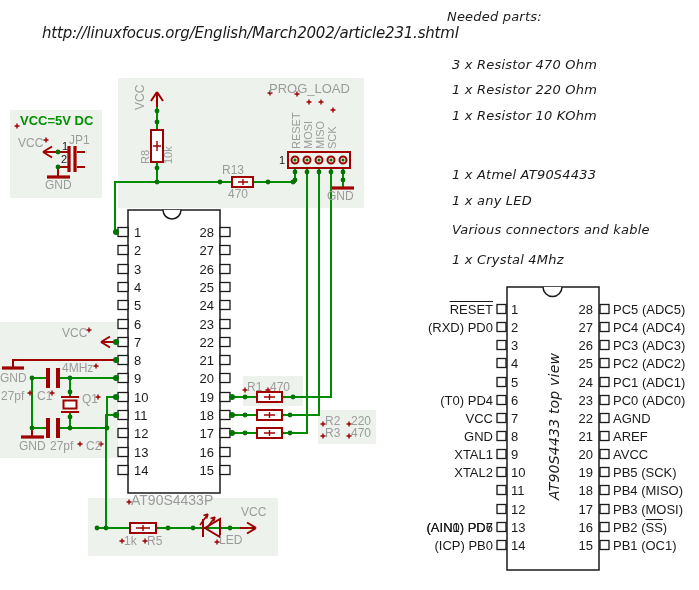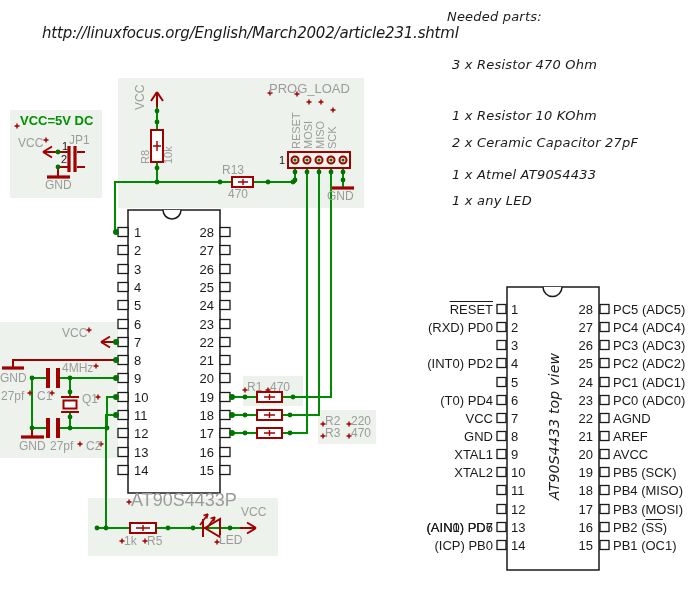--- a/index.html
+++ b/index.html
@@ -264,24 +264,26 @@
         <circle cx="232" cy="415" r="3" class="dot"></circle>
         <circle cx="232" cy="433" r="3" class="dot"></circle>
       </g>
     <path id="pCross" class="cross" d="M14.5,126h5M17,123.5v5M43.5,140h5M46,137.5v5M267.5,93h5M270,90.5v5M294.5,94h5M297,91.5v5M306.5,102h5M309,99.5v5M318.5,102h5M321,99.5v5M330.5,110h5M333,107.5v5M86.5,330h5M89,327.5v5M93.5,366h5M96,363.5v5M27.5,393h5M30,390.5v5M49.5,393h5M52,390.5v5M95.5,397h5M98,394.5v5M77.5,444h5M80,441.5v5M98.5,444h5M101,441.5v5M242.5,390h5M245,387.5v5M265.5,390h5M268,387.5v5M320.5,424h5M323,421.5v5M346.5,424h5M349,421.5v5M320.5,436h5M323,433.5v5M346.5,436h5M349,433.5v5M126.5,502h5M129,499.5v5M119.5,541h5M122,538.5v5M142.5,541h5M145,538.5v5M214.5,542h5M217,539.5v5"></path>
   </svg>
 
   <div class="hand" style="left:42px;top:26px;font-size:15px;letter-spacing:-0.2px">http://linuxfocus.org/English/March2002/article231.shtml</div>
 
   <div class="hand" style="left:447px;top:9px">Needed parts:</div>
   <div class="hand" style="left:452px;top:57px">3 x Resistor 470 Ohm</div>
+  <div class="hand" style="left:452px;top:82px">1 x Resistor 220 Ohm</div>
   <div class="hand" style="left:452px;top:108px">1 x Resistor 10 KOhm</div>
-  <div class="hand" style="left:452px;top:135px">2 x Ceramic Capacitor 27pF</div>
   <div class="hand" style="left:452px;top:167px">1 x Atmel AT90S4433</div>
   <div class="hand" style="left:452px;top:193px">1 x any LED</div>
+  <div class="hand" style="left:452px;top:222px">Various connectors and kable</div>
+  <div class="hand" style="left:452px;top:252px">1 x Crystal 4Mhz</div>
 
   <div class="lbl grn" style="left:20px;top:114px;font-size:13px">VCC=5V DC</div>
   <div class="lbl" style="left:18px;top:137px">VCC</div>
   <div class="lbl" style="left:69px;top:134px">JP1</div>
   <div class="lbl blk sm" style="left:62px;top:140px">1</div>
   <div class="lbl blk sm" style="left:61px;top:153px">2</div>
   <div class="lbl" style="left:45px;top:179px">GND</div>
 
   <div class="lbl rot" style="left:134px;top:110px">VCC</div>
   <div class="lbl rot sm" style="left:139px;top:164px">R8</div>
@@ -309,21 +311,21 @@
   <div class="lbl" style="left:50px;top:440px">27pf</div>
   <div class="lbl" style="left:86px;top:440px">C2</div>
 
   <div class="lbl" style="left:247px;top:381px">R1</div>
   <div class="lbl" style="left:270px;top:381px">470</div>
   <div class="lbl" style="left:325px;top:415px">R2</div>
   <div class="lbl" style="left:351px;top:415px">220</div>
   <div class="lbl" style="left:325px;top:427px">R3</div>
   <div class="lbl" style="left:351px;top:427px">470</div>
 
-  <div class="lbl" style="left:131px;top:494px;font-size:18px">AT90S4433P</div>
+  <div class="lbl" style="left:131px;top:494px;font-size:14px">AT90S4433P</div>
   <div class="lbl" style="left:124px;top:535px">1k</div>
   <div class="lbl" style="left:147px;top:535px">R5</div>
   <div class="lbl" style="left:219px;top:534px">LED</div>
   <div class="lbl" style="left:241px;top:506px">VCC</div>
 
   <div class="lbl icL" style="top:225px">1</div>
   <div class="lbl icL" style="top:243px">2</div>
   <div class="lbl icL" style="top:262px">3</div>
   <div class="lbl icL" style="top:280px">4</div>
   <div class="lbl icL" style="top:298px">5</div>
@@ -348,21 +350,20 @@
   <div class="lbl icR" style="top:390px">19</div>
   <div class="lbl icR" style="top:408px">18</div>
   <div class="lbl icR" style="top:426px">17</div>
   <div class="lbl icR" style="top:445px">16</div>
   <div class="lbl icR" style="top:463px">15</div>
 
   <div class="hand rot" style="left:547px;top:500px;font-size:14px">AT90S4433 top view</div>
 
   <div class="lbl poL" style="top:302px"><span></span><span class="ov">RESET</span><span></span></div>
   <div class="lbl poL" style="top:320px"><span>(RXD) PD0</span><span class="ov"></span><span></span></div>
-  <div class="lbl poL" style="top:356px"><span>(INT0) PD2</span><span class="ov"></span><span></span></div>
   <div class="lbl poL" style="top:393px"><span>(T0) PD4</span><span class="ov"></span><span></span></div>
   <div class="lbl poL" style="top:411px"><span>VCC</span><span class="ov"></span><span></span></div>
   <div class="lbl poL" style="top:429px"><span>GND</span><span class="ov"></span><span></span></div>
   <div class="lbl poL" style="top:447px"><span>XTAL1</span><span class="ov"></span><span></span></div>
   <div class="lbl poL" style="top:465px"><span>XTAL2</span><span class="ov"></span><span></span></div>
   <div class="lbl poL" style="top:520px"><span>(AIN0) PD6</span><span class="ov"></span><span></span></div>
   <div class="lbl poL" style="top:520px"><span>(AIN1) PD7</span><span class="ov"></span><span></span></div>
   <div class="lbl poL" style="top:538px"><span>(ICP) PB0</span><span class="ov"></span><span></span></div>
 
   <div class="lbl poLn" style="top:302px">1</div>

